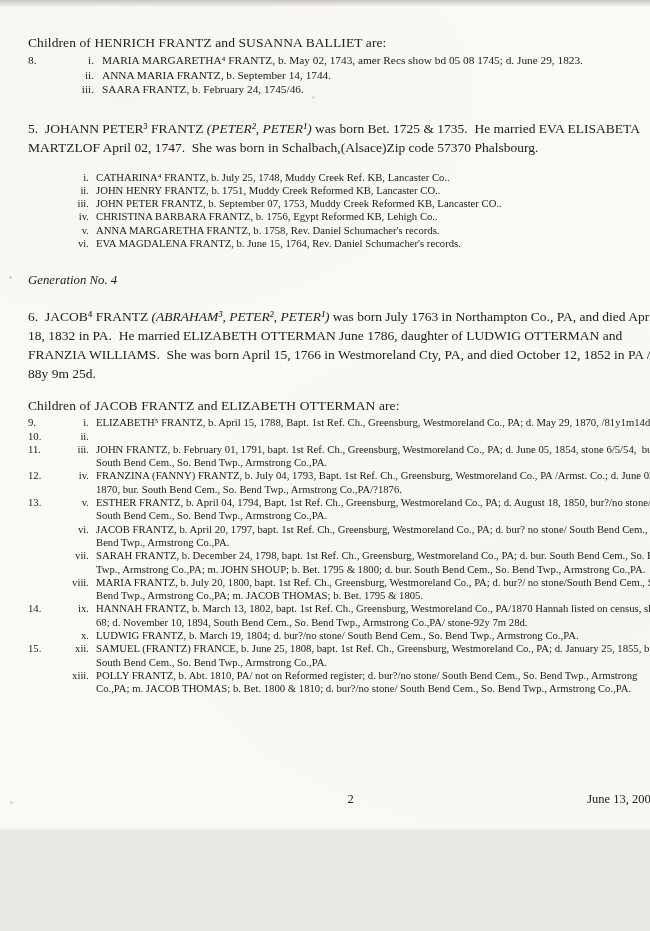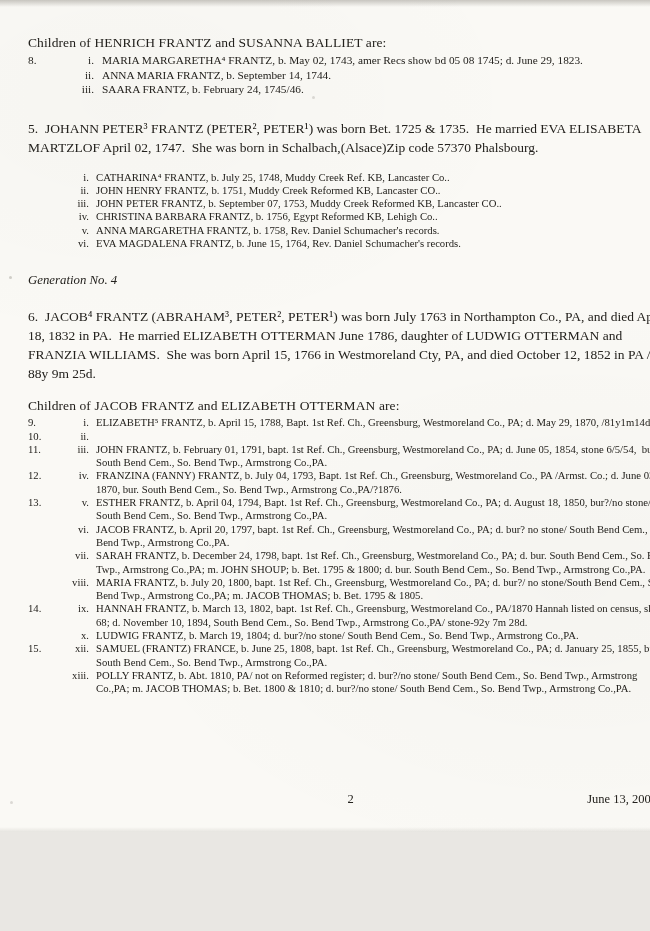--- a/index.html
+++ b/index.html
@@ -55,21 +55,21 @@
     column-gap: 8px;
     font-size: 11.3px;
     line-height: 14.5px;
   }
   .para {
     font-size: 13.5px;
     line-height: 19px;
     margin-bottom: 14px;
     white-space: pre-wrap;
   }
-  .para .it { }
+  .para .it { font-style: italic; }
   .generation {
     text-align: left;
     font-style: italic;
     font-size: 12.8px;
     line-height: 17px;
     margin: 6px 0 18px 0;
   }
   .footer {
     position: absolute;
     left: 28px; right: 25px; bottom: 24px;

